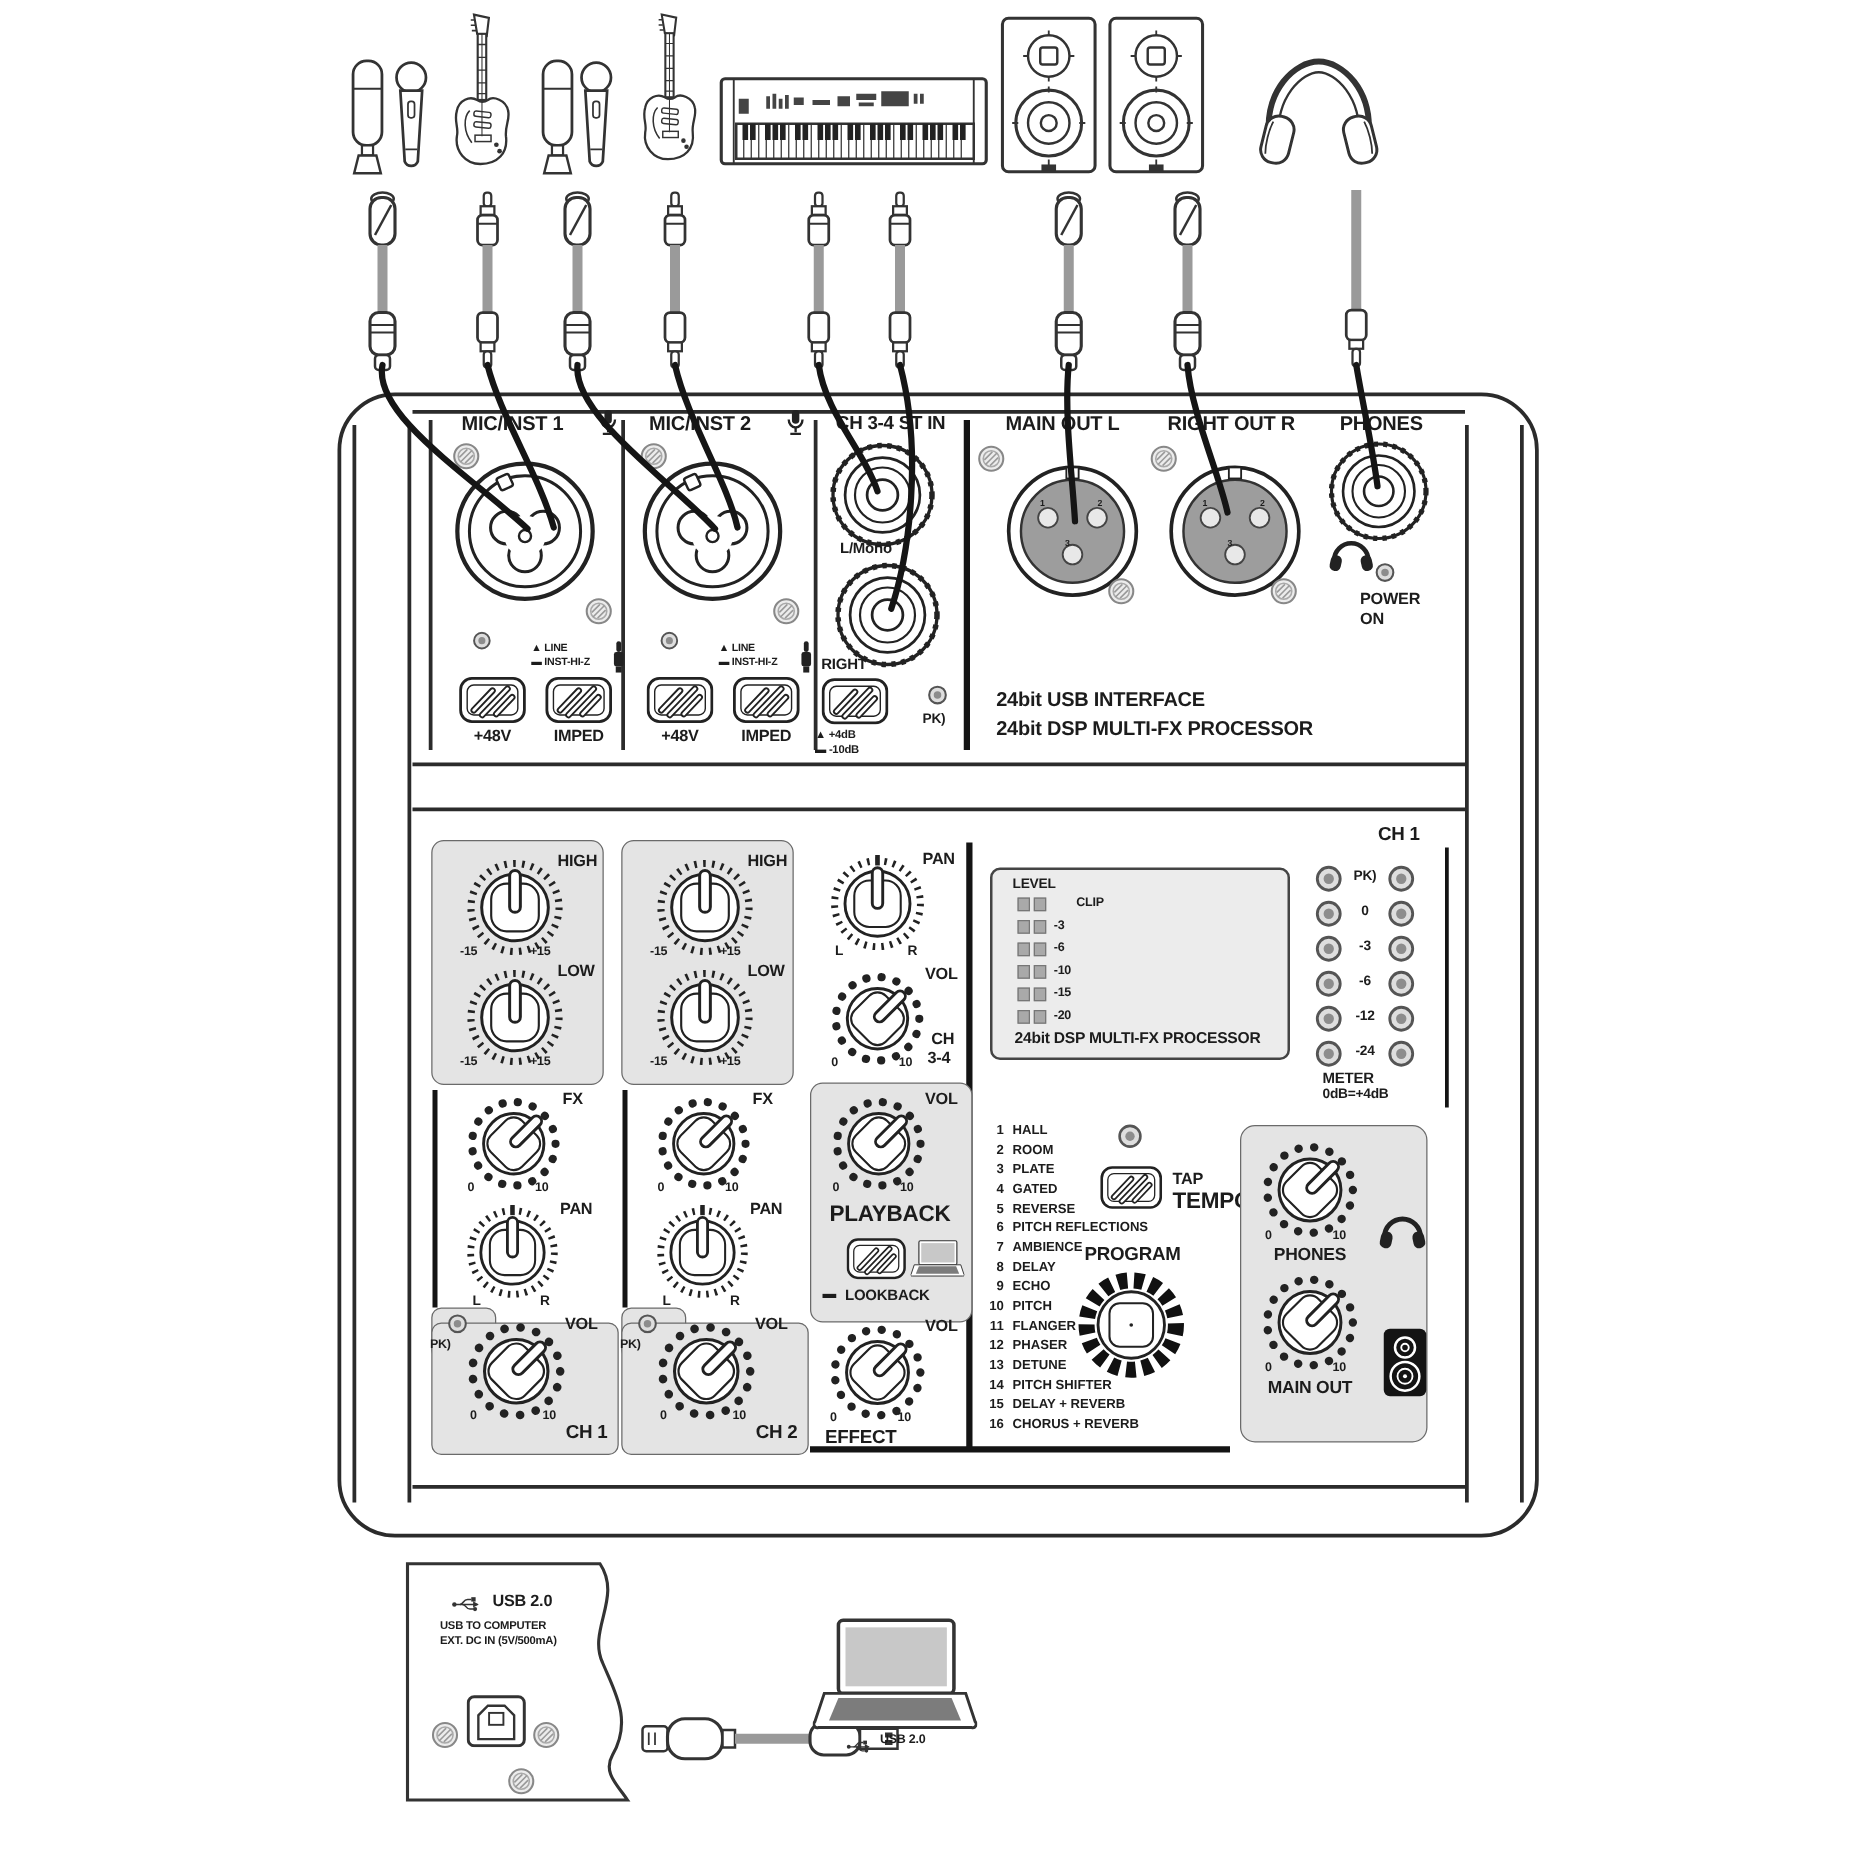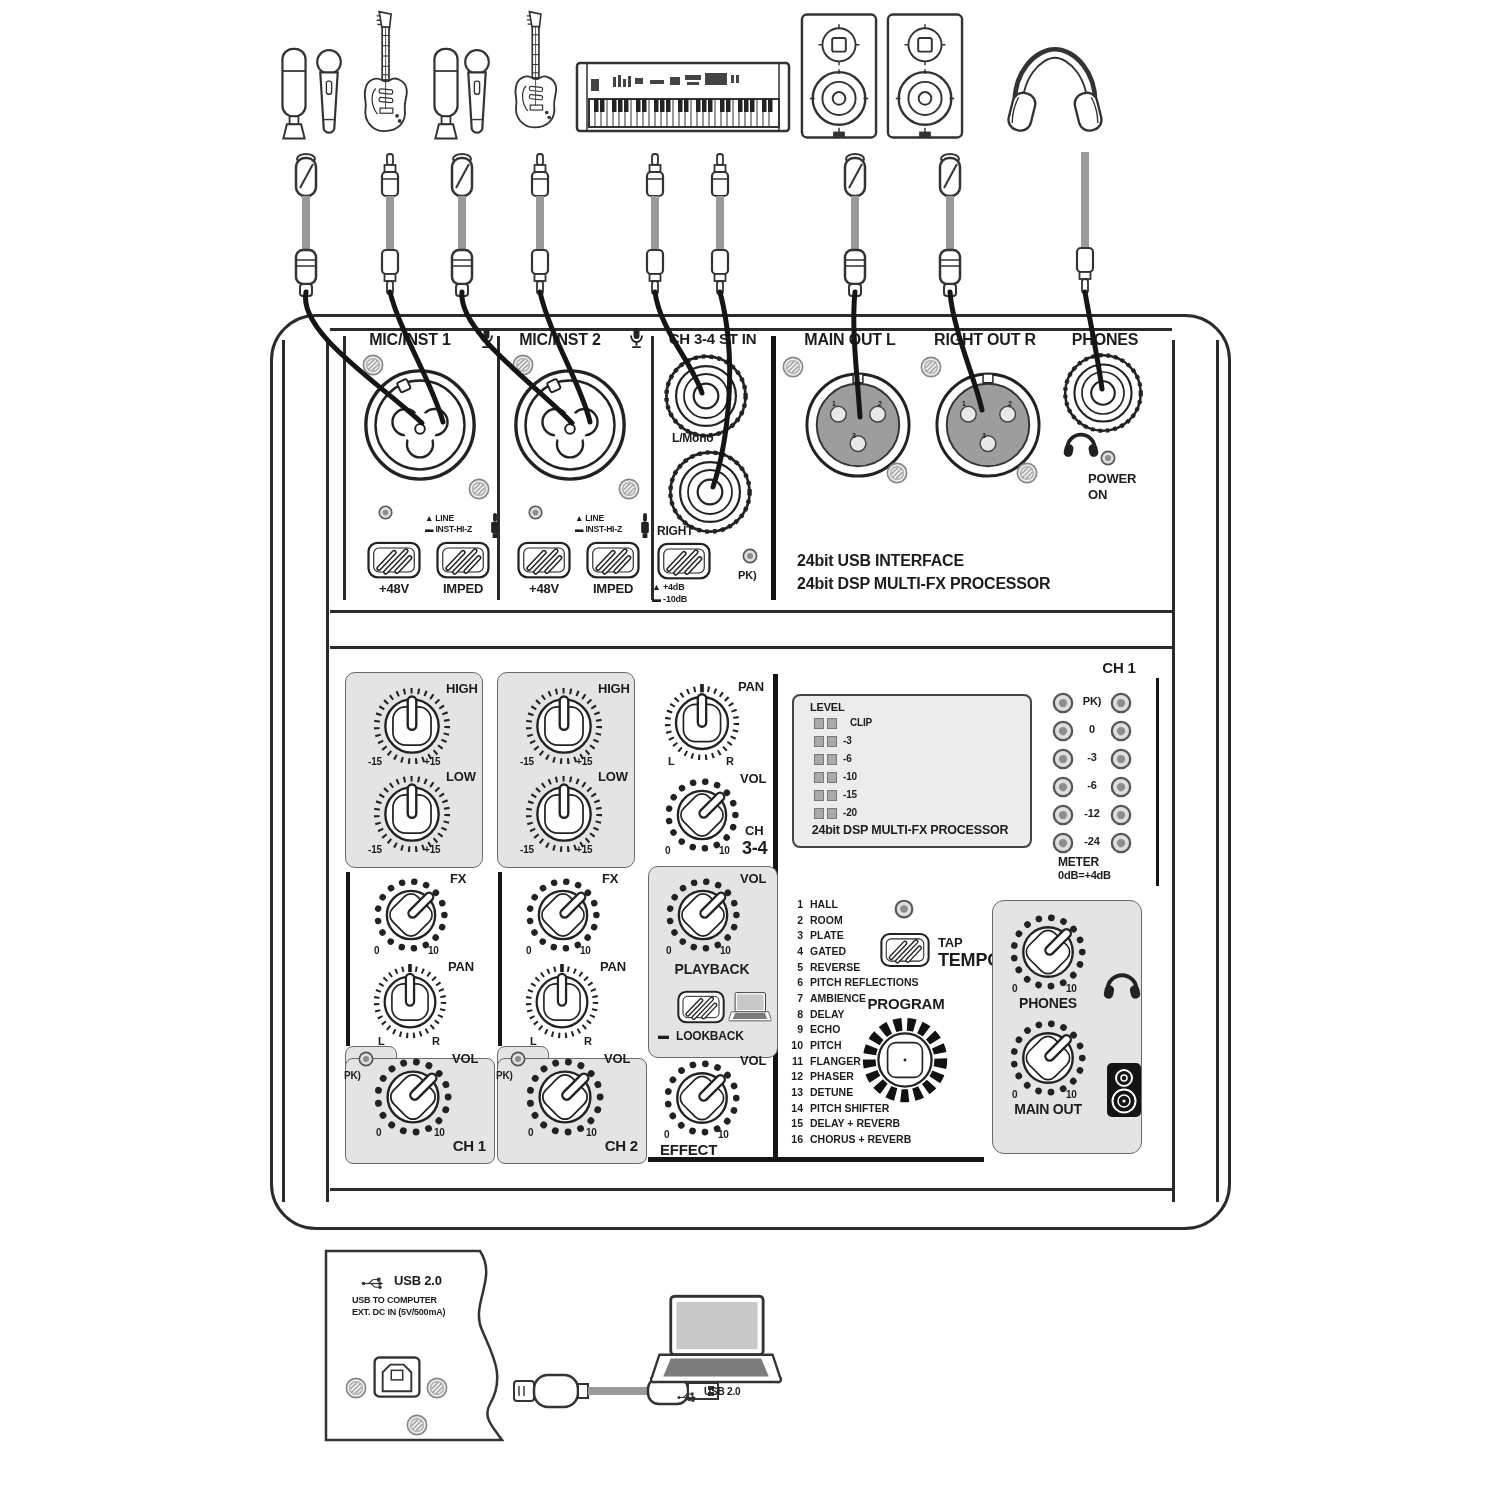--- a/index.html
+++ b/index.html
@@ -485,21 +485,21 @@
   <div class="t" style="left:738px;top:680px;font-size:13px">PAN</div>
   <div class="t" style="left:668px;top:756px;font-size:11px">L</div>
   <div class="t" style="left:726px;top:756px;font-size:11px">R</div>
   <svg class="abs" style="left:663px;top:776px" width="78" height="78" viewBox="0 0 84 84">
       <use href="#s-volknob"></use>
     </svg>
   <div class="t" style="left:740px;top:772px;font-size:13px">VOL</div>
   <div class="t" style="left:665px;top:846px;font-size:10px">0</div>
   <div class="t" style="left:719px;top:846px;font-size:10px">10</div>
   <div class="t" style="left:745px;top:824px;font-size:13px">CH</div>
-  <div class="t" style="left:742px;top:839px;font-size:18px">3-4</div>
+  <div class="t" style="left:742px;top:839px;font-size:13px">3-4</div>
 
   <div class="bar" style="left:773px;top:674px;width:4.5px;height:486px"></div>
   <div class="bar" style="left:346px;top:872px;width:4px;height:174px"></div>
   <div class="bar" style="left:498px;top:872px;width:4px;height:174px"></div>
 
   <svg class="abs" style="left:372px;top:876px" width="78" height="78" viewBox="0 0 84 84">
       <use href="#s-volknob"></use>
     </svg>
   <div class="t" style="left:450px;top:872px;font-size:13px">FX</div>
   <div class="t" style="left:374px;top:946px;font-size:10px">0</div>
@@ -552,21 +552,21 @@
   <div class="t" style="left:586px;top:1128px;font-size:10px">10</div>
   <div class="t" style="left:586px;top:1138px;width:52px;font-size:15px;text-align:right">CH 2</div>
 
   <div class="panel" style="left:648px;top:866px;width:128px;height:190px"></div>
   <svg class="abs" style="left:664px;top:876px" width="78" height="78" viewBox="0 0 84 84">
       <use href="#s-volknob"></use>
     </svg>
   <div class="t" style="left:740px;top:872px;font-size:13px">VOL</div>
   <div class="t" style="left:666px;top:946px;font-size:10px">0</div>
   <div class="t" style="left:720px;top:946px;font-size:10px">10</div>
-  <div class="t tc" style="left:650px;top:962px;width:124px;font-size:14px">PLAYBACK</div>
+  <div class="t tc" style="left:650px;top:962px;width:124px;font-size:18px">PLAYBACK</div>
   <svg class="abs" style="left:677px;top:990px" width="48" height="34" viewBox="0 0 72 50">
       <use href="#s-switch"></use>
     </svg>
   <svg class="abs" style="left:728px;top:992px" width="44" height="31" viewBox="0 0 140 100">
       <use href="#s-laptop"></use>
     </svg>
   <div class="t" style="left:658px;top:1030px;font-size:11px">▬</div>
   <div class="t" style="left:676px;top:1030px;font-size:12px">LOOKBACK</div>
 
   <svg class="abs" style="left:662px;top:1058px" width="80" height="80" viewBox="0 0 84 84">
@@ -656,21 +656,21 @@
   <div class="t tc" style="left:856px;top:996px;width:100px;font-size:15px">PROGRAM</div>
   <svg class="abs" style="left:861px;top:1016px" width="88" height="88" viewBox="0 0 96 96">
       <use href="#s-progknob"></use>
     </svg>
 
   <div class="abs" style="left:792px;top:694px;width:236px;height:150px;background:#ececec;border:2.5px solid #444;border-radius:8px"></div>
   <div class="t" style="left:810px;top:702px;font-size:11px">LEVEL</div>
   <div class="mrow" style="left:814px;top:718px">
       <span class="seg"></span>
       <span class="seg"></span>
-      <span class="t" style="position:static;font-size:10px;margin-left:11px">CLIP</span>
+      <span class="t" style="position:static;font-size:10px;margin-left:22px">CLIP</span>
     </div>
   <div class="mrow" style="left:814px;top:736px">
       <span class="seg"></span>
       <span class="seg"></span>
       <span class="t" style="position:static;font-size:10px;margin-left:4px">-3</span>
     </div>
   <div class="mrow" style="left:814px;top:754px">
       <span class="seg"></span>
       <span class="seg"></span>
       <span class="t" style="position:static;font-size:10px;margin-left:4px">-6</span>

